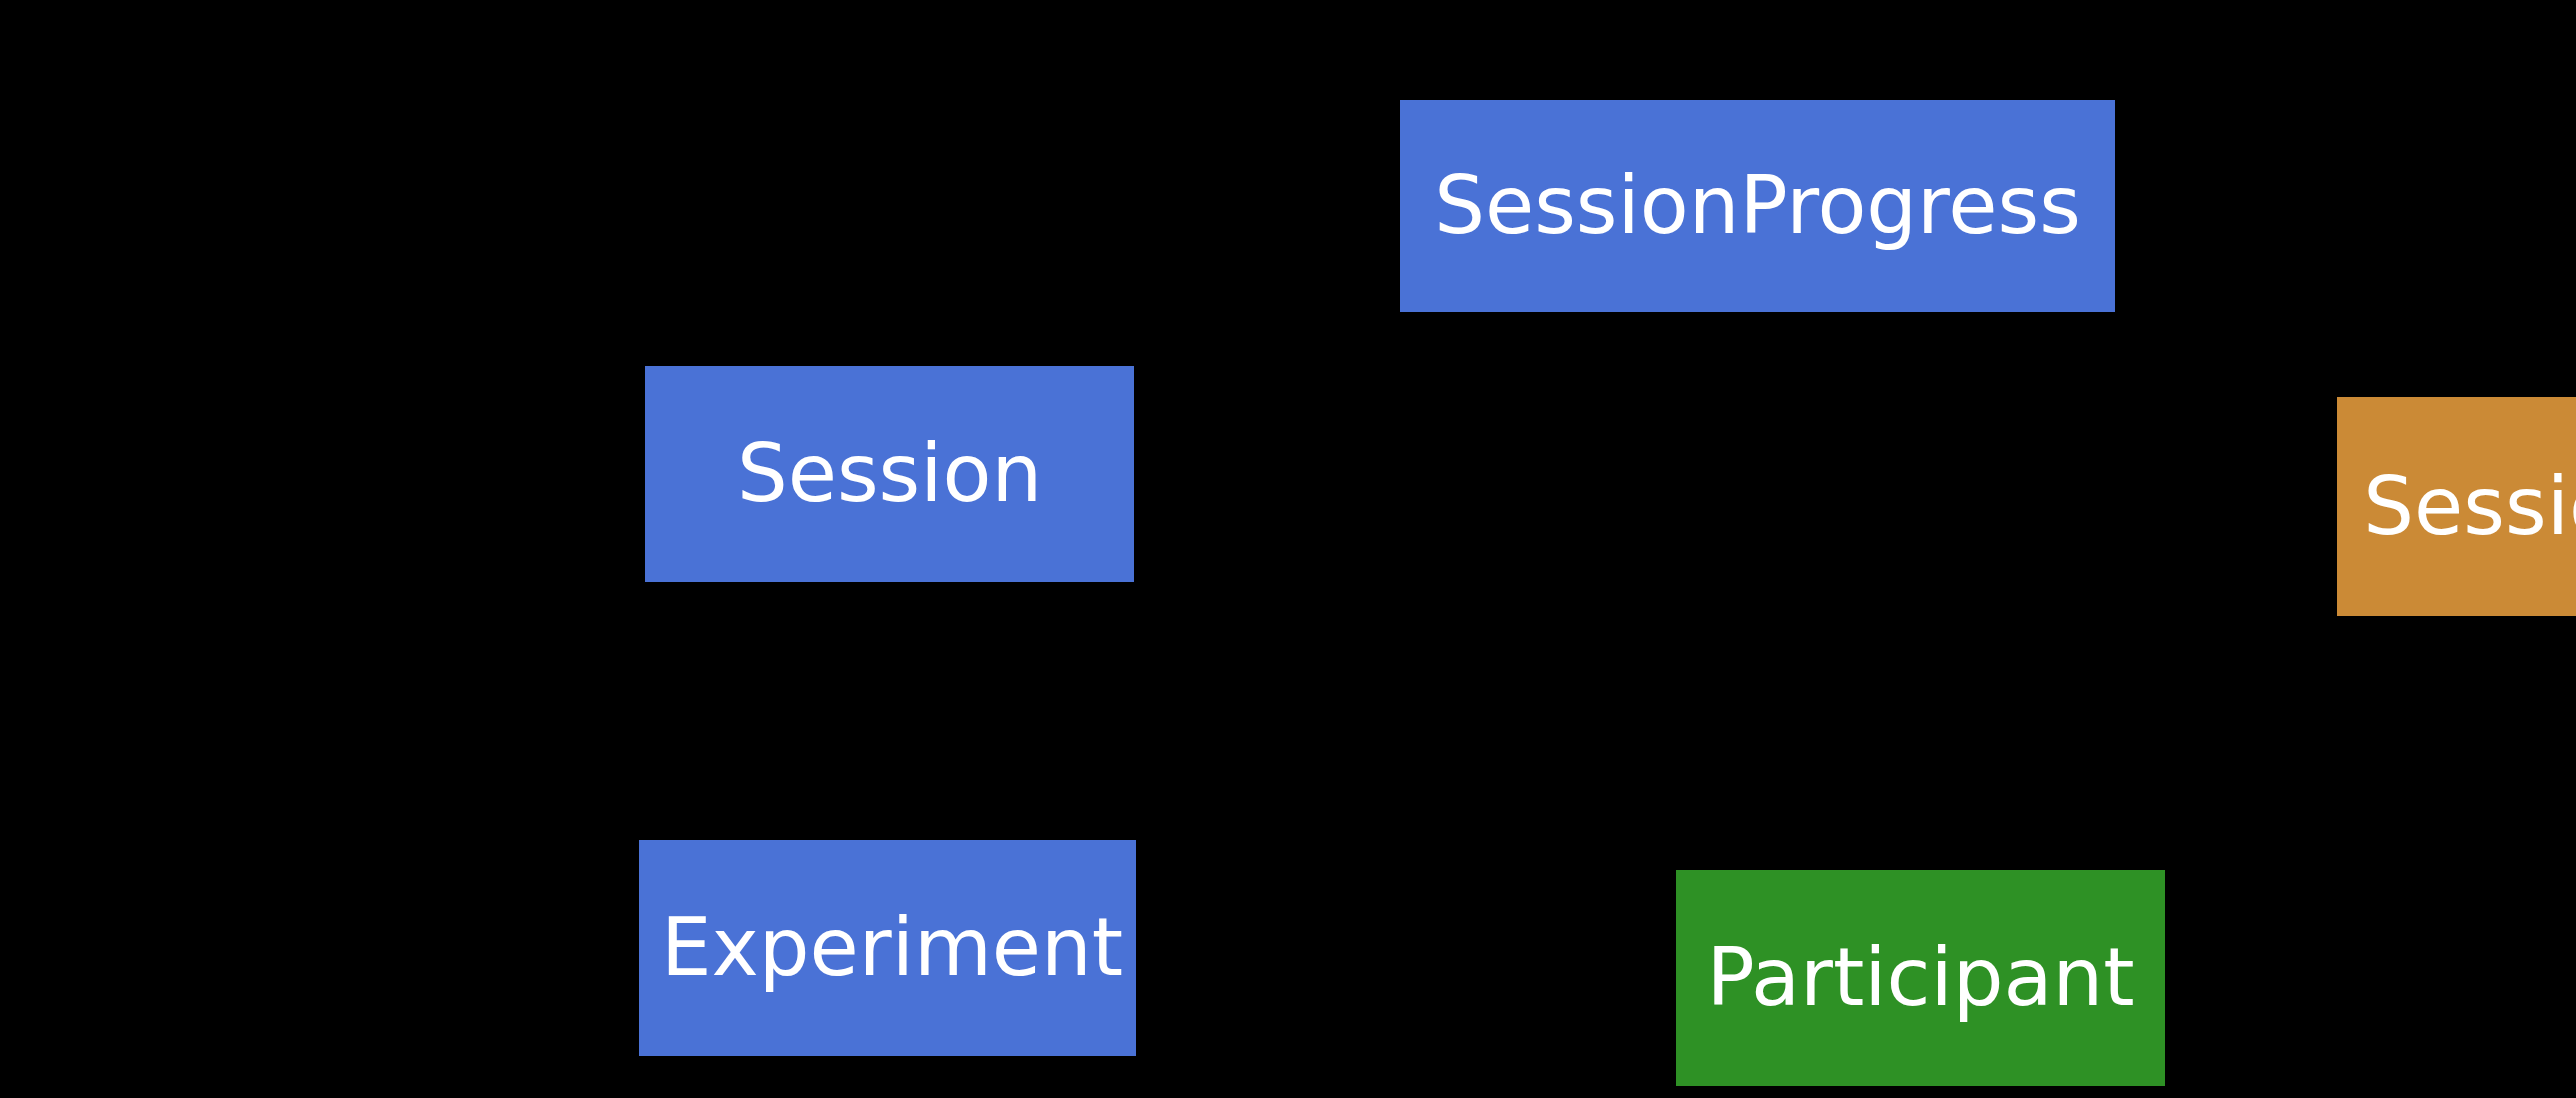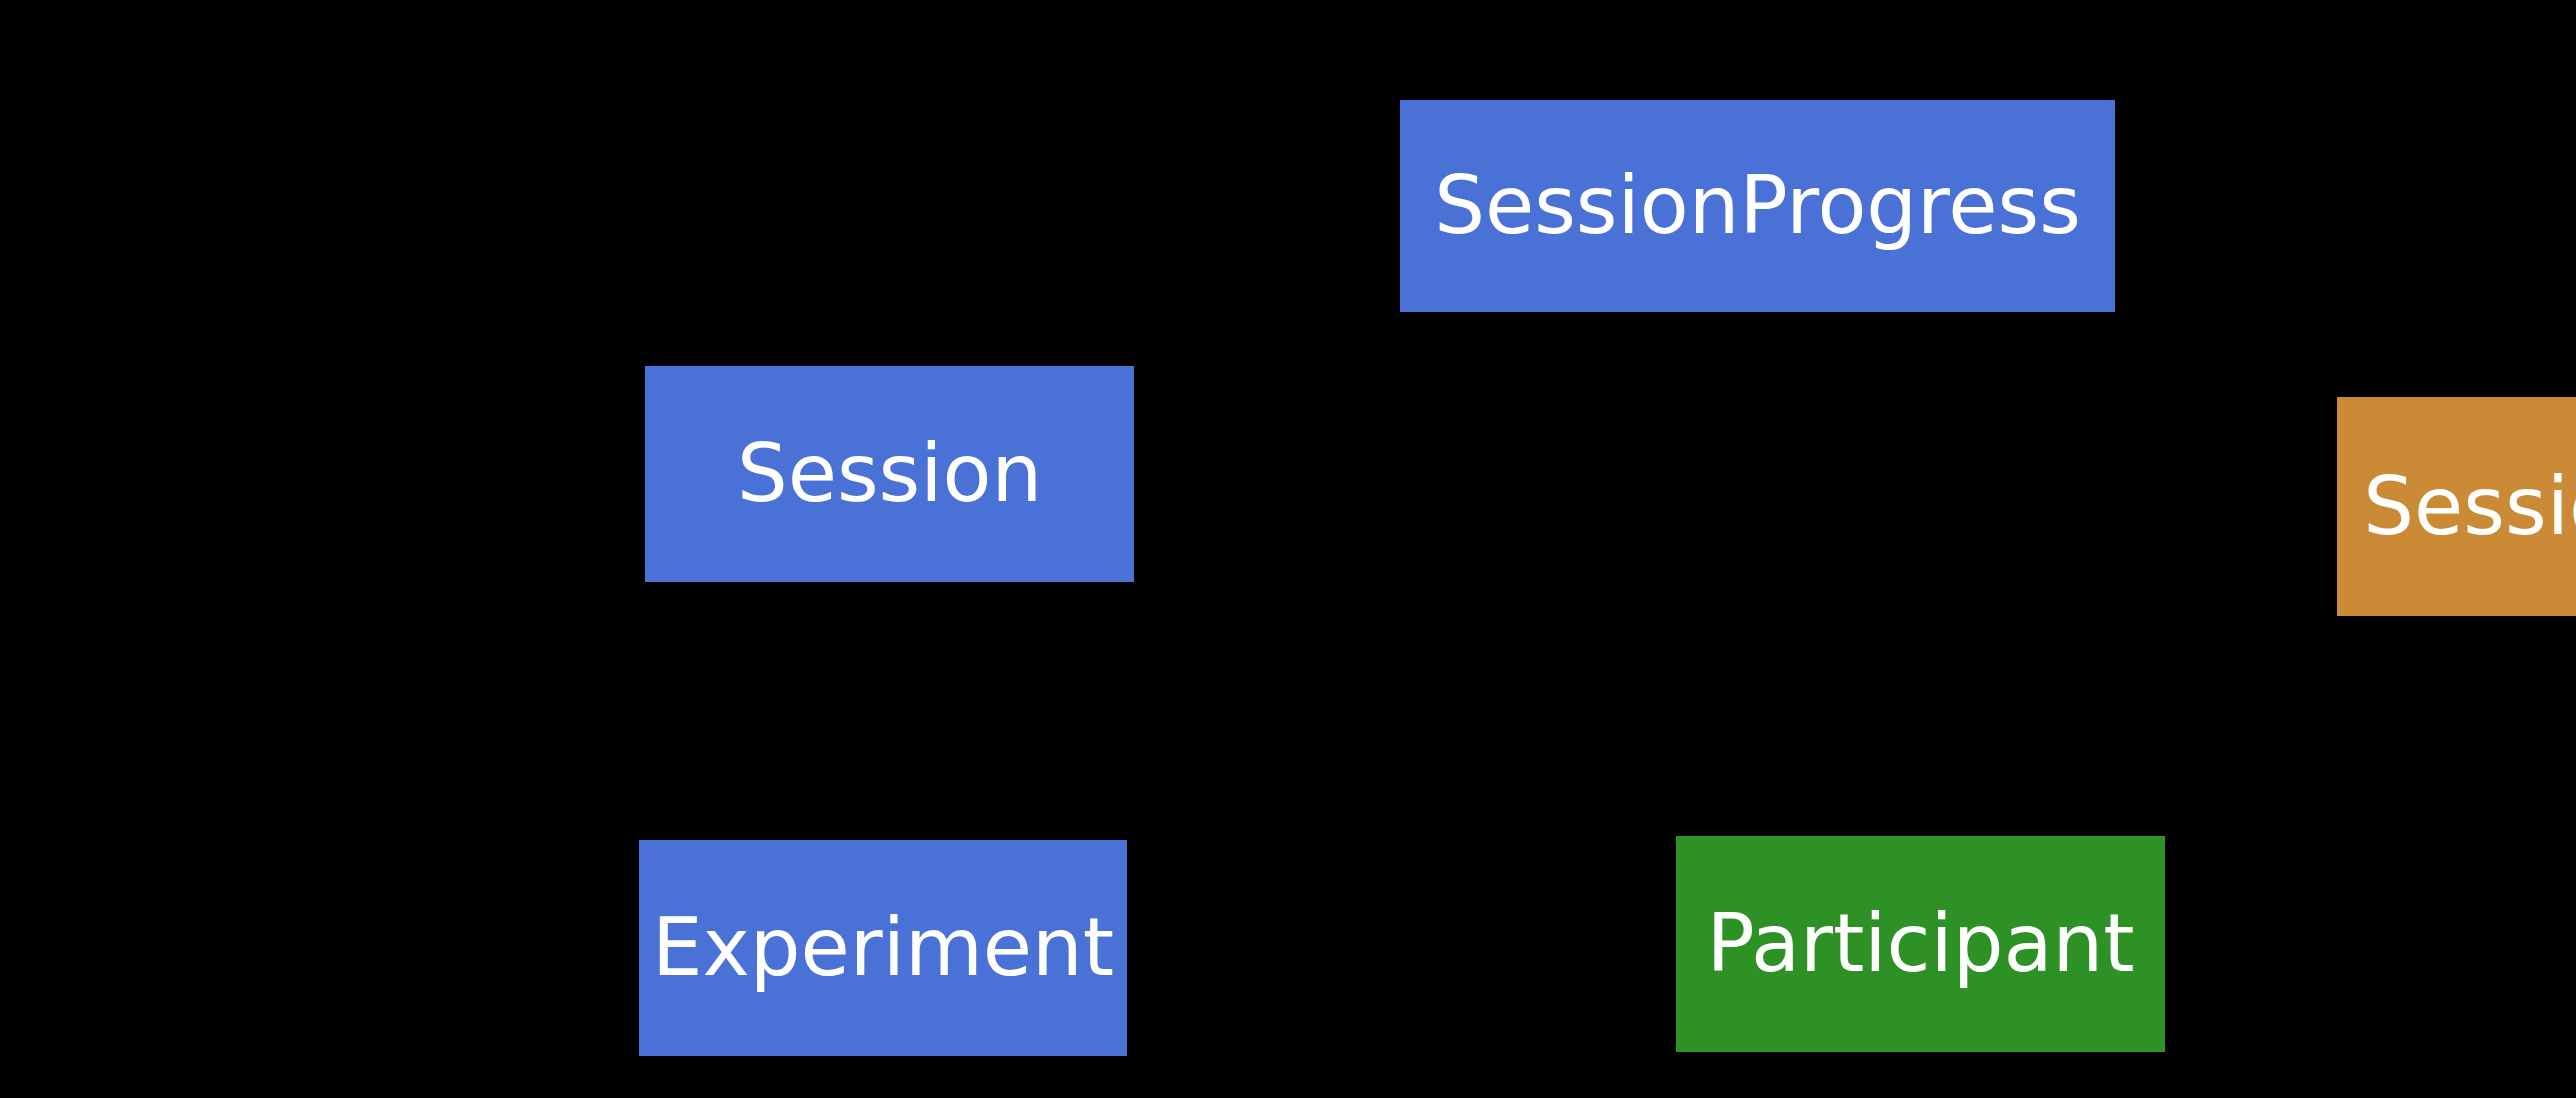--- a/index.html
+++ b/index.html
@@ -22,21 +22,21 @@
     justify-content: center;
     color: #ffffff;
     font-size: 80px;
     line-height: 1;
     white-space: nowrap;
   }
   
   #node-session_progress { left: 1400px; top: 100px;  width: 715px; height: 212px; }
   #node-session          { left: 645px; top: 366px;  width: 489px;  height: 216px; text-align: center; }
   #node-session_step     { left: 2337px; top: 397px;  width: 540px; height: 219px; }
-  #node-experiment       { left: 639px; top: 840px; width: 488px;  height: 216px; }
+  #node-experiment       { left: 639px; top: 840px; width: 488px;  height: 216px; padding-left: 9px; }
   #node-participant      { left: 1676px; top: 836px; width: 489px;  height: 216px; }
 </style>
 </head>
 <body>
 
 <div class="stage" style="background: rgb(0, 0, 0);">
 
   <div class="node" id="node-session_progress" style="background: rgb(74, 114, 214); color: rgb(255, 255, 255);">
     <span>SessionProgress</span>
   </div>
@@ -46,18 +46,18 @@
   </div>
 
   <div class="node" id="node-session_step" style="background: rgb(203, 138, 54); color: rgb(255, 255, 255);">
     <span>SessionStep</span>
   </div>
 
   <div class="node" id="node-experiment" style="background: rgb(74, 114, 214); color: rgb(255, 255, 255);">
     <span>Experiment</span>
   </div>
 
-  <div class="node" id="node-participant" style="background: rgb(46, 145, 37); color: rgb(255, 255, 255);">
+  <div class="node" id="node-participant" style="background: rgb(46, 145, 37); color: rgb(255, 255, 255); margin-top: 34px;">
     <span>Participant</span>
   </div>
 
 </div>
 
 
 </body></html>

